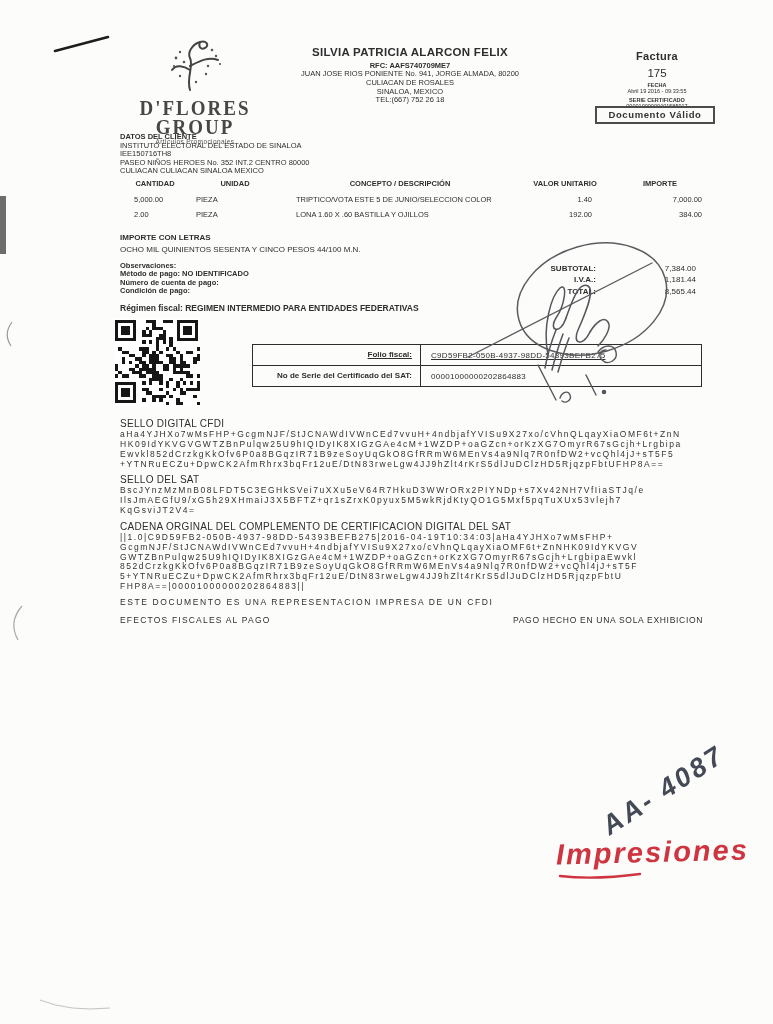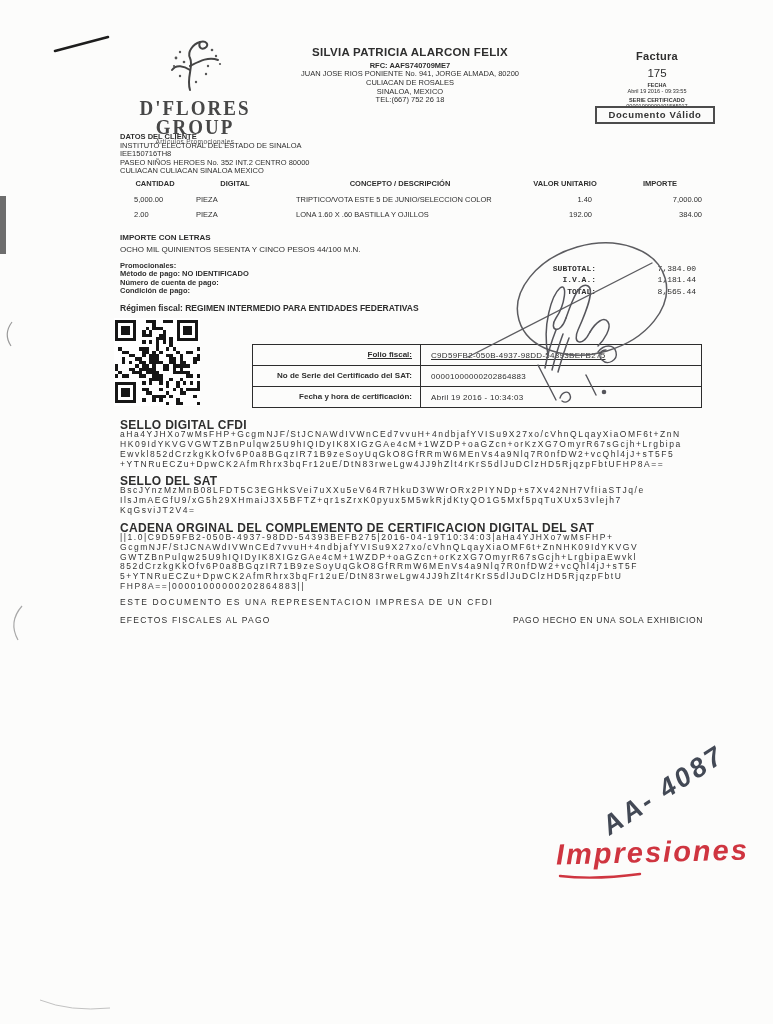--- a/index.html
+++ b/index.html
@@ -47,21 +47,21 @@
   .item-row .c5{text-align:right;padding-right:8px;}
   .items-head{margin-bottom:7px;}
 
   
   .letras-hd{left:120px;top:233px;font-size:8px;font-weight:bold;}
   .letras{left:120px;top:245px;font-size:8px;}
   .payment{left:120px;top:262px;font-size:7.5px;line-height:8.4px;font-weight:bold;}
 
   
   .totals{left:470px;top:263px;width:232px;font-size:8px;}
-  .totrow{display:flex;line-height:11.3px;font-family:Liberation Mono, monospace;}
+  .totrow{display:flex;line-height:11.3px;}
   .totrow .lbl{width:126px;text-align:right;font-weight:bold;}
   .totrow .val{flex:1;text-align:right;padding-right:6px;}
 
   
   .regimen{left:120px;top:303px;font-size:8.5px;font-weight:bold;}
 
   
   .qr{left:114px;top:318px;width:86px;height:88px;background:#fff;}
   .qr-mods{position:absolute;left:1px;top:2px;width:84px;height:84px;}
   .qr-mods i{position:absolute;width:3.4px;height:3.4px;background:#161616;}
@@ -72,21 +72,21 @@
   
   .cert{left:252px;top:344px;width:448px;border:1.5px solid #2d2d2d;font-size:8px;}
   .cert-row{display:grid;grid-template-columns:168px 1fr;height:20px;align-items:center;
             border-top:1px solid #2d2d2d;}
   .cert-row:first-child{border-top:none;text-decoration:underline;}
   .cert-lbl{text-align:right;font-weight:bold;padding-right:8px;border-right:1px solid #2d2d2d;
             height:20px;line-height:20px;}
   .cert-val{padding-left:10px;letter-spacing:.3px;}
 
   
-  .sello-hd{font-size:12px;font-weight:bold;letter-spacing:.3px;}
+  .sello-hd{font-size:10px;font-weight:normal;letter-spacing:.3px;}
   .b64{font-size:8.5px;letter-spacing:1.55px;line-height:10px;color:#333;
        width:600px;word-break:break-all;}
   .sello1-hd{left:120px;top:418px;} .sello1{left:120px;top:429px;}
   .sello2-hd{left:120px;top:474px;} .sello2{left:120px;top:485px;}
   .cadena-hd{left:120px;top:521px;} .cadena{left:120px;top:533px;line-height:9.8px;}
 
   
   .cfdi-note{left:120px;top:597px;font-size:8.5px;letter-spacing:1.6px;}
   .efectos{left:120px;top:615px;font-size:8.5px;letter-spacing:1.2px;}
   .pago{left:513px;top:615px;font-size:8.5px;letter-spacing:.7px;}
@@ -160,21 +160,21 @@
     <div class="hd">DATOS DEL CLIENTE</div>
     <div>INSTITUTO ELECTORAL DEL ESTADO DE SINALOA</div>
     <div>IEE150716TH8</div>
     <div>PASEO NIÑOS HEROES No. 352 INT.2 CENTRO 80000</div>
     <div>CULIACAN CULIACAN SINALOA MEXICO</div>
   </div>
 
   <div class="abs items">
     <div class="items-head">
       <span>CANTIDAD</span>
-      <span>DIGITAL</span>
+      <span>UNIDAD</span>
       <span>CONCEPTO / DESCRIPCIÓN</span>
       <span>VALOR UNITARIO</span>
       <span>IMPORTE</span>
     </div>
     <div class="item-row">
       <span class="c1">5,000.00</span>
       <span class="c2">PIEZA</span>
       <span class="c3">TRIPTICO/VOTA ESTE 5 DE JUNIO/SELECCION COLOR</span>
       <span class="c4">1.40</span>
       <span class="c5">7,000.00</span>
@@ -185,21 +185,21 @@
       <span class="c3">LONA 1.60 X .60 BASTILLA Y OJILLOS</span>
       <span class="c4">192.00</span>
       <span class="c5">384.00</span>
     </div>
   </div>
 
   <div class="abs letras-hd">IMPORTE CON LETRAS</div>
   <div class="abs letras">OCHO MIL QUINIENTOS SESENTA Y CINCO PESOS 44/100 M.N.</div>
 
   <div class="abs payment">
-    <div>Promocionales:</div>
+    <div>Observaciones:</div>
     <div>Método de pago: NO IDENTIFICADO</div>
     <div>Número de cuenta de pago:</div>
     <div>Condición de pago:</div>
   </div>
 
   <div class="abs totals">
     <div class="totrow">
       <span class="lbl">SUBTOTAL:</span>
       <span class="val">7,384.00</span>
     </div>
@@ -399,24 +399,20 @@
 
   <div class="abs cert">
     <div class="cert-row">
       <div class="cert-lbl">Folio fiscal:</div>
       <div class="cert-val">C9D59FB2-050B-4937-98DD-54393BEFB275</div>
     </div>
     <div class="cert-row">
       <div class="cert-lbl">No de Serie del Certificado del SAT:</div>
       <div class="cert-val">00001000000202864883</div>
     </div>
-    <div class="cert-row">
-      <div class="cert-lbl">Fecha y hora de certificación:</div>
-      <div class="cert-val">Abril 19 2016 - 10:34:03</div>
-    </div>
   </div>
 
   <div class="abs sello-hd sello1-hd">SELLO DIGITAL CFDI</div>
   <div class="abs b64 sello1">aHa4YJHXo7wMsFHP+GcgmNJF/StJCNAWdIVWnCEd7vvuH+4ndbjafYVISu9X27xo/cVhnQLqayXiaOMF6t+ZnN<br>HK09IdYKVGVGWTZBnPulqw25U9hIQIDyIK8XIGzGAe4cM+1WZDP+oaGZcn+orKzXG7OmyrR67sGcjh+Lrgbipa<br>Ewvkl852dCrzkgKkOfv6P0a8BGqzIR71B9zeSoyUqGkO8GfRRmW6MEnVs4a9Nlq7R0nfDW2+vcQhl4jJ+sT5F5<br>+YTNRuECZu+DpwCK2AfmRhrx3bqFr12uE/DtN83rweLgw4JJ9hZlt4rKrS5dlJuDClzHD5RjqzpFbtUFHP8A==</div>
 
   <div class="abs sello-hd sello2-hd">SELLO DEL SAT</div>
   <div class="abs b64 sello2">BscJYnzMzMnB08LFDT5C3EGHkSVei7uXXu5eV64R7HkuD3WWrORx2PIYNDp+s7Xv42NH7VfIiaSTJq/e<br>IlsJmAEGfU9/xG5h29XHmaiJ3X5BFTZ+qr1sZrxK0pyux5M5wkRjdKtyQO1G5Mxf5pqTuXUx53vlejh7<br>KqGsviJT2V4=</div>
 
   <div class="abs sello-hd cadena-hd">CADENA ORGINAL DEL COMPLEMENTO DE CERTIFICACION DIGITAL DEL SAT</div>
   <div class="abs b64 cadena">||1.0|C9D59FB2-050B-4937-98DD-54393BEFB275|2016-04-19T10:34:03|aHa4YJHXo7wMsFHP+<br>GcgmNJF/StJCNAWdIVWnCEd7vvuH+4ndbjafYVISu9X27xo/cVhnQLqayXiaOMF6t+ZnNHK09IdYKVGV<br>GWTZBnPulqw25U9hIQIDyIK8XIGzGAe4cM+1WZDP+oaGZcn+orKzXG7OmyrR67sGcjh+LrgbipaEwvkl<br>852dCrzkgKkOfv6P0a8BGqzIR71B9zeSoyUqGkO8GfRRmW6MEnVs4a9Nlq7R0nfDW2+vcQhl4jJ+sT5F<br>5+YTNRuECZu+DpwCK2AfmRhrx3bqFr12uE/DtN83rweLgw4JJ9hZlt4rKrS5dlJuDClzHD5RjqzpFbtU<br>FHP8A==|00001000000202864883||</div>

